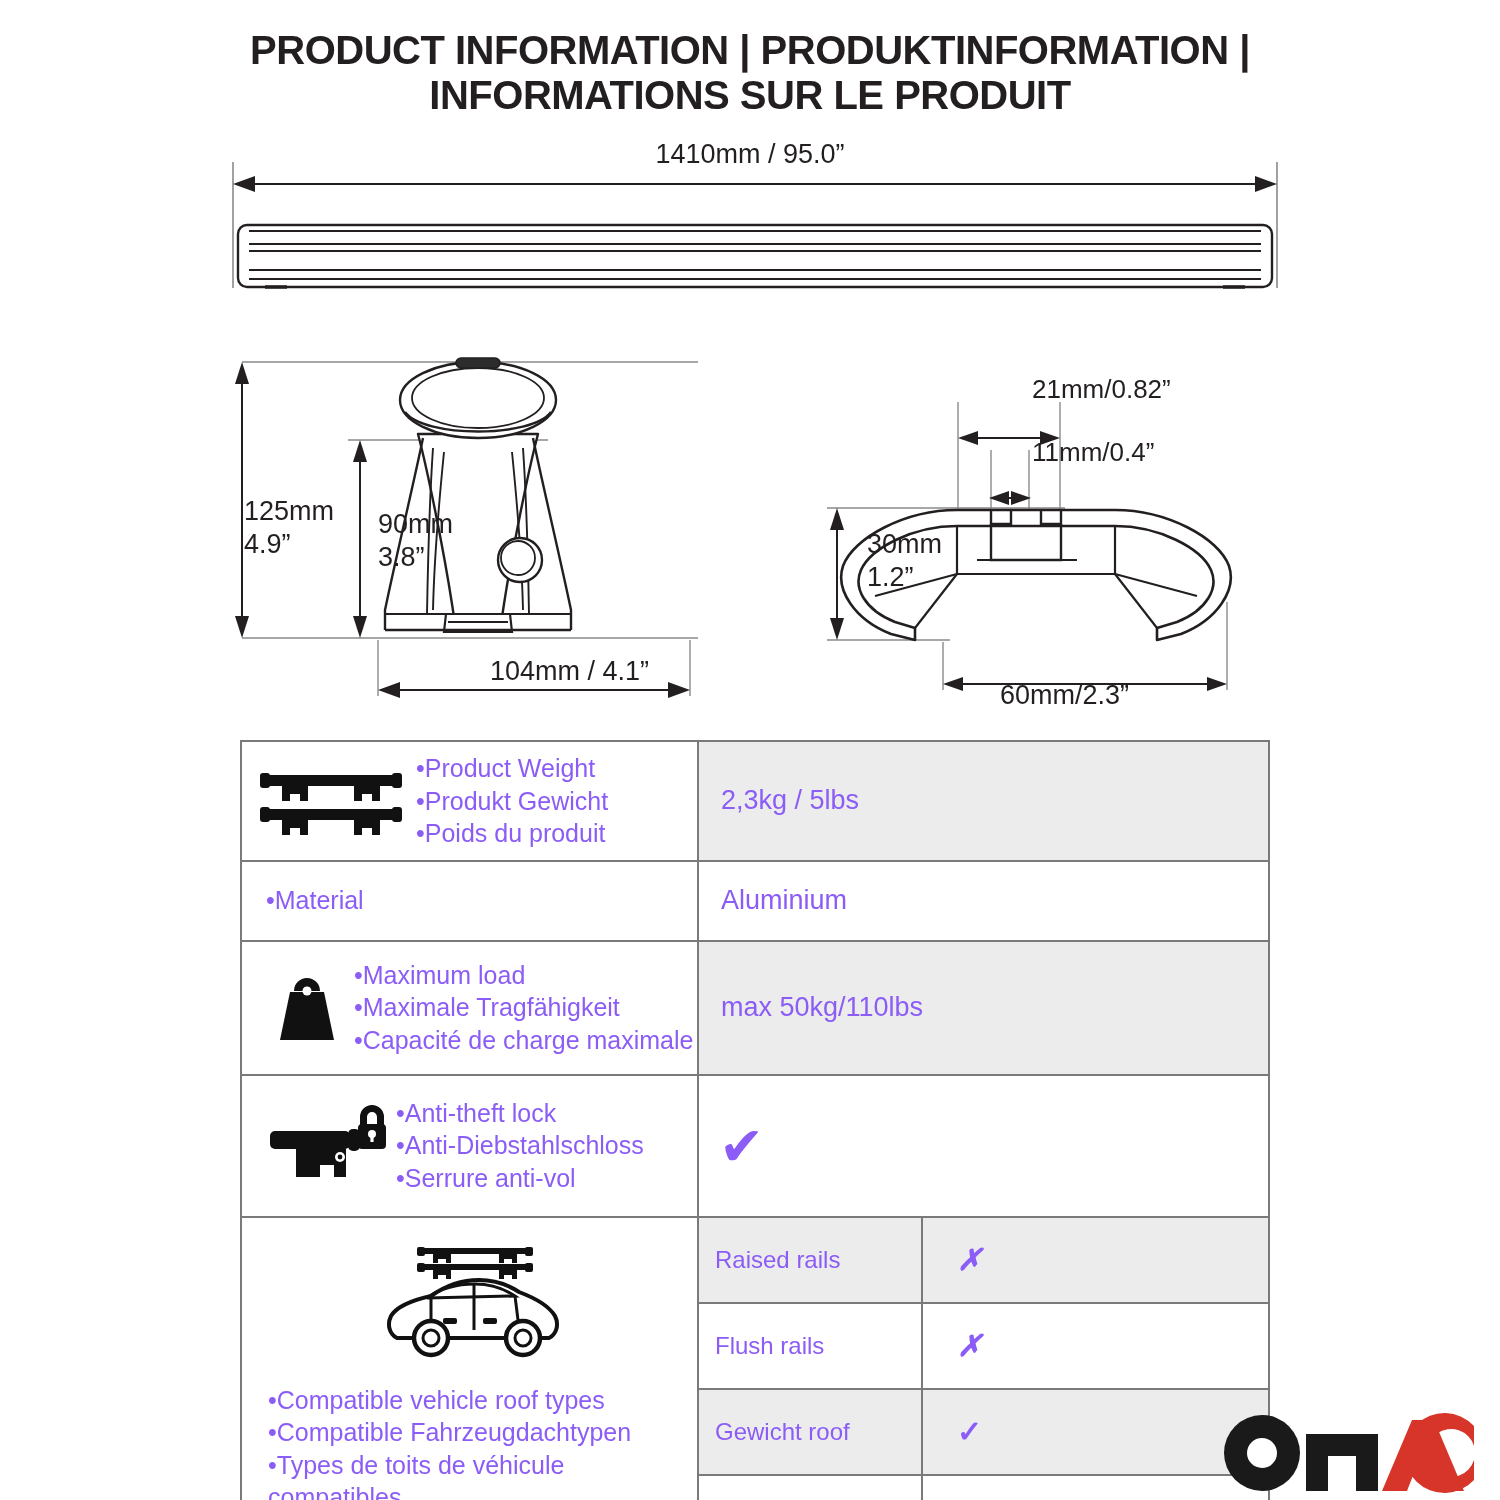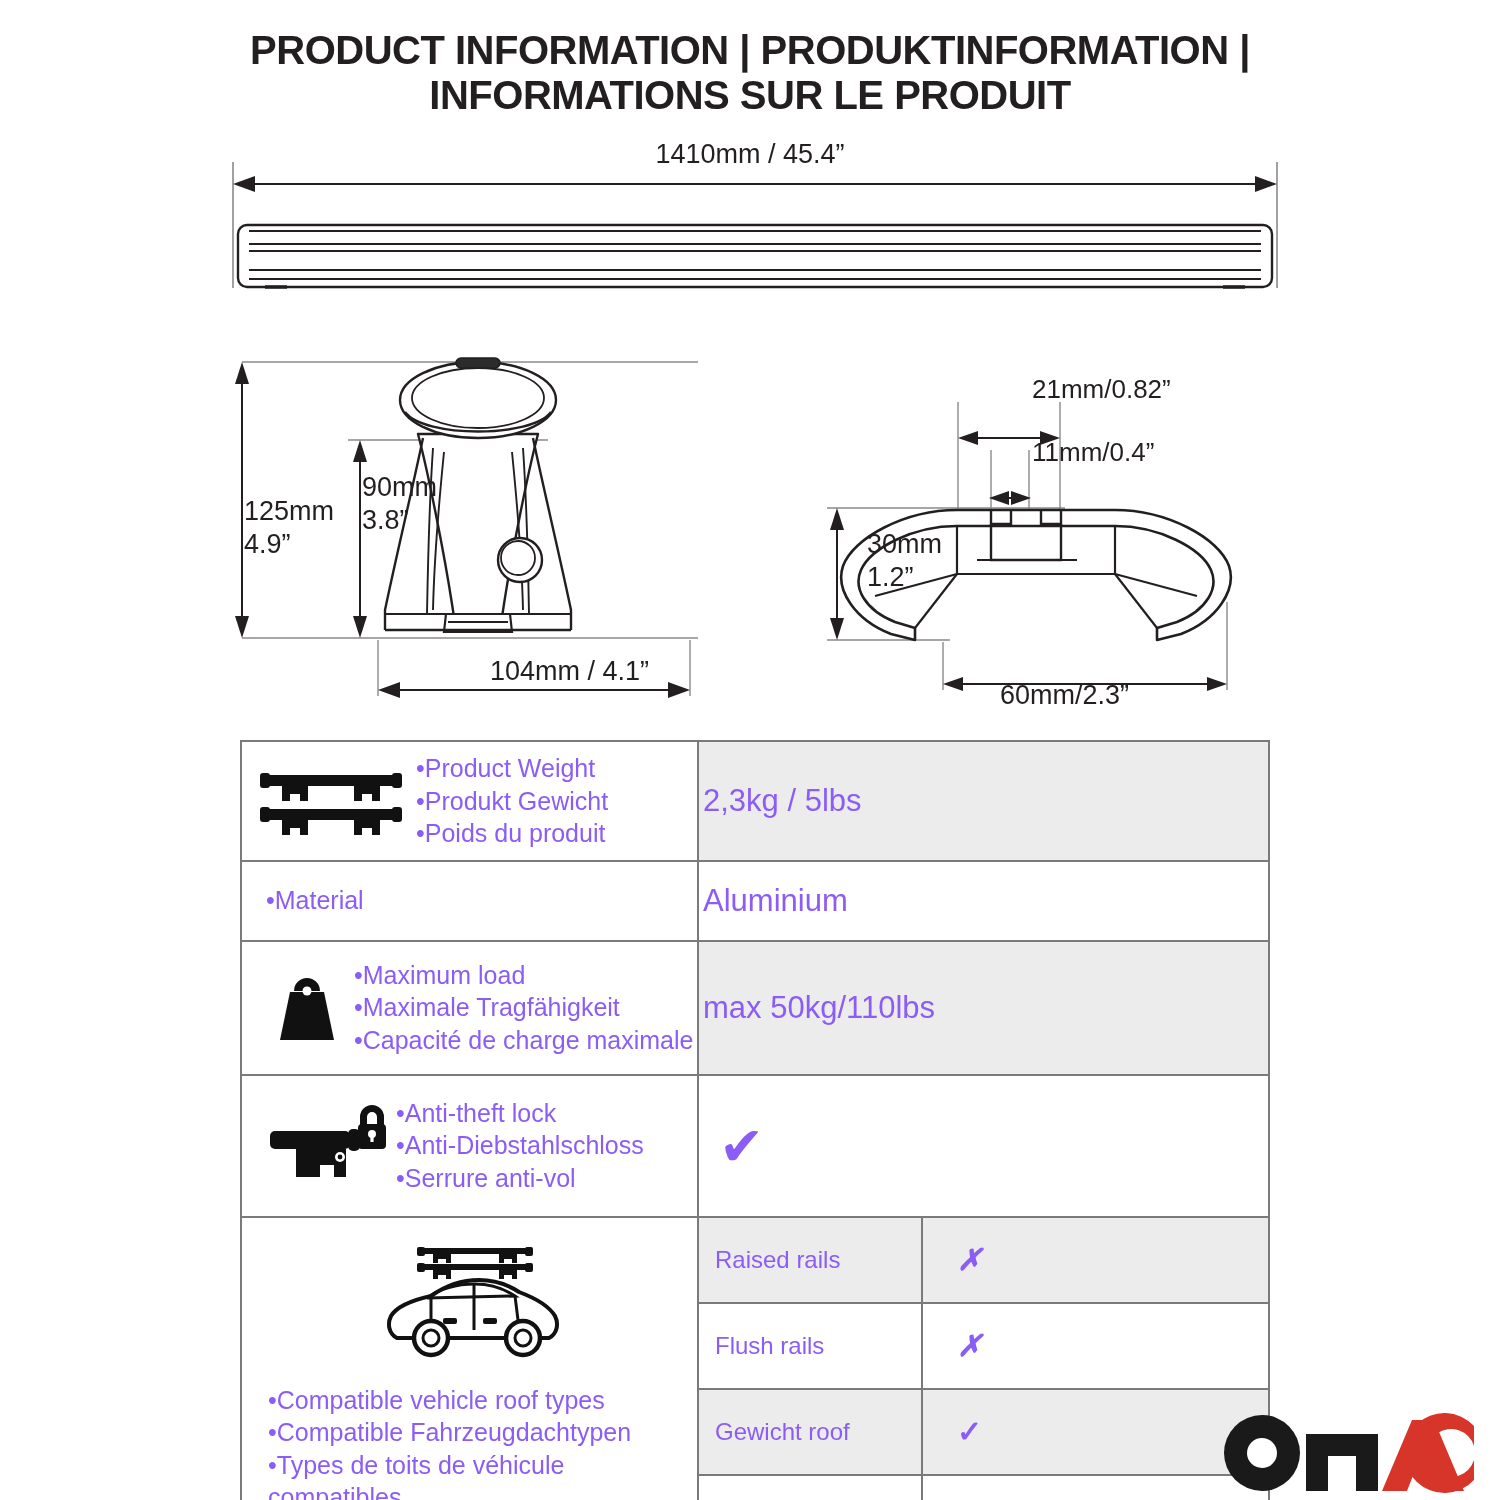--- a/index.html
+++ b/index.html
@@ -58,21 +58,21 @@
   .cell-right{}
   .shade{background:#ececec;}
   .white{background:#ffffff;}
 
   .left-inner{display:flex;align-items:center;padding:10px 6px 10px 14px;}
   .left-inner.col{flex-direction:column;align-items:center;}
   .icon-wrap{flex:0 0 auto;display:flex;align-items:center;justify-content:center;}
   .bullets{padding-left:10px;line-height:1.30;font-size:25px;}
   .bullets div{white-space:nowrap;}
   .bullets div.wrap{white-space:normal;}
-  .val{padding-left:4px;font-size:31px;}
+  .val{padding-left:22px;font-size:27px;}
 
   .mark{font-size:30px;font-weight:bold;font-style:italic;padding-left:18px;}
   .bigcheck{padding-left:20px;}
 
   
   .roof-table{width:100%;border-collapse:collapse;table-layout:fixed;}
   .roof-table td{border:2px solid #7a7a7a;height:84px;font-size:24px;padding:0 8px 0 16px;}
   .roof-table td:first-child{border-left:none;width:198px;}
   .roof-table tr:first-child td{border-top:none;}
   .roof-table tr:last-child td{border-bottom:none;}
@@ -87,21 +87,21 @@
 </head>
 <body>
 
 <div class="page">
 
   <div class="title">
     <span>PRODUCT INFORMATION | PRODUKTINFORMATION |</span>
     <span class="l2">INFORMATIONS SUR LE PRODUIT</span>
   </div>
 
-  <div class="dim" style="left:0;top:138px;width:1500px;text-align:center;">1410mm / 45.4”</div>
+  <div class="dim" style="left:0;top:138px;width:1500px;text-align:center;">1410mm / 95.0”</div>
 
   <div class="svgbox" style="left:225px;top:160px;width:1060px;height:150px;">
     <svg width="1060" height="150" viewBox="0 0 1060 150">
 
       <line x1="8" y1="2" x2="8" y2="128" stroke="#8a8a8a" stroke-width="1.6"></line>
       <line x1="1052" y1="2" x2="1052" y2="128" stroke="#8a8a8a" stroke-width="1.6"></line>
 
       <line x1="14" y1="24" x2="1046" y2="24" stroke="#231f20" stroke-width="2"></line>
       <polygon points="8,24 30,16 30,32" fill="#231f20"></polygon>
       <polygon points="1052,24 1030,16 1030,32" fill="#231f20"></polygon>
@@ -184,21 +184,21 @@
       <g stroke="#231f20" fill="none" stroke-width="1.8">
         <circle cx="290" cy="206" r="17"></circle>
       </g>
     </svg>
   </div>
 
   <div class="dim" style="left:244px;top:495px;">
     <div>125mm</div>
     <div>4.9”</div>
   </div>
-  <div class="dim" style="left:362px;top:471px;">
+  <div class="dim" style="left:362px;top:508px;padding-left:16px;">
     <div>90mm</div>
     <div>3.8”</div>
   </div>
   <div class="dim" style="left:490px;top:655px;">104mm / 4.1”</div>
 
   <div class="svgbox" style="left:815px;top:390px;width:470px;height:310px;">
     <svg width="470" height="310" viewBox="0 0 470 310">
 
       <line x1="143" y1="12" x2="143" y2="120" stroke="#8a8a8a" stroke-width="1.4"></line>
       <line x1="245" y1="12" x2="245" y2="120" stroke="#8a8a8a" stroke-width="1.4"></line>

